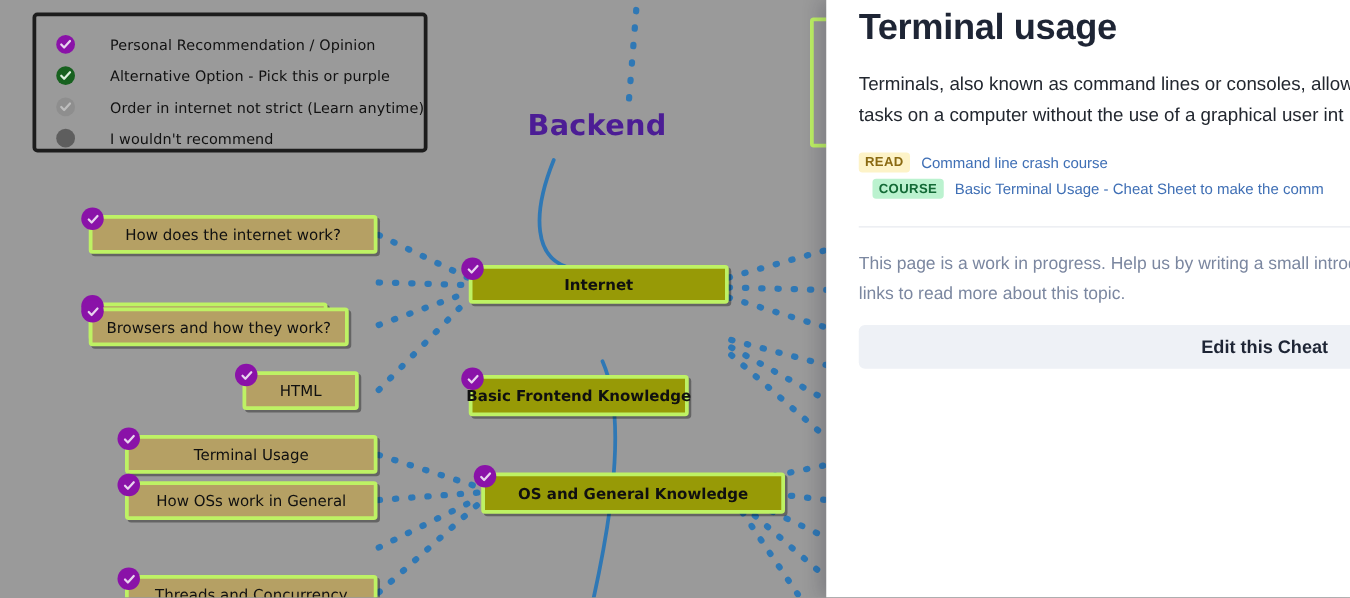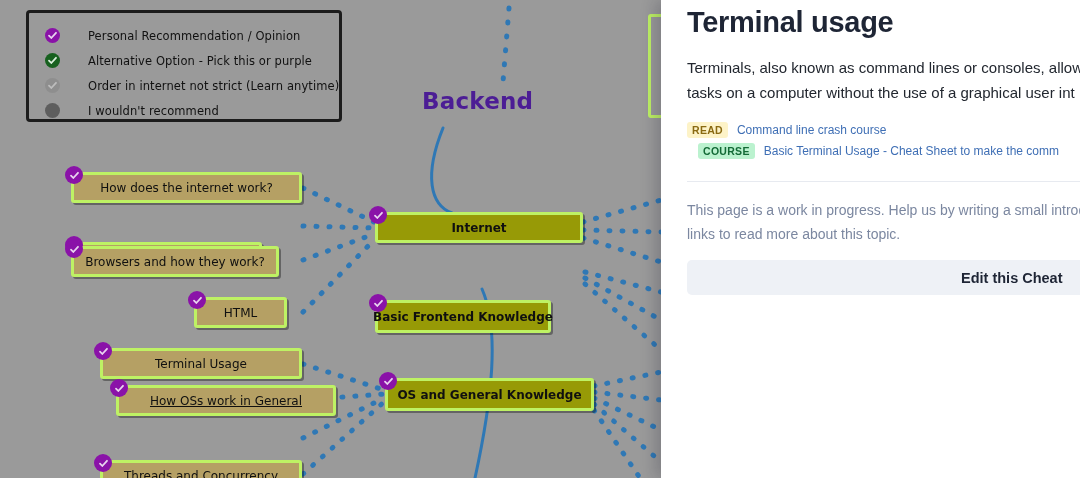--- a/index.html
+++ b/index.html
@@ -225,40 +225,40 @@
 
     <div class="node child" style="left:100px;top:348px;width:202px;height:31px;">
       <span class="badge">
           <svg width="11" height="11" viewBox="0 0 11 11">
             <path d="M2 5.6 L4.3 8 L9 2.8" stroke="#e8d3ef" stroke-width="1.8" fill="none" stroke-linecap="round" stroke-linejoin="round"></path>
           </svg>
         </span>
       <span>Terminal Usage</span>
     </div>
 
-    <div class="node child" style="left:116px;top:385px;width:220px;height:31px;text-decoration:underline;">
+    <div class="node child" style="left:100px;top:385px;width:202px;height:31px;">
       <span class="badge">
           <svg width="11" height="11" viewBox="0 0 11 11">
             <path d="M2 5.6 L4.3 8 L9 2.8" stroke="#e8d3ef" stroke-width="1.8" fill="none" stroke-linecap="round" stroke-linejoin="round"></path>
           </svg>
         </span>
       <span>How OSs work in General</span>
     </div>
 
 
     <div class="node child" style="left:100px;top:460px;width:202px;height:31px;">
       <span class="badge">
           <svg width="11" height="11" viewBox="0 0 11 11">
             <path d="M2 5.6 L4.3 8 L9 2.8" stroke="#e8d3ef" stroke-width="1.8" fill="none" stroke-linecap="round" stroke-linejoin="round"></path>
           </svg>
         </span>
       <span>Threads and Concurrency</span>
     </div>
 
-    <div class="node primary" style="left:385px;top:378px;width:209px;height:33px;">
+    <div class="node primary" style="left:385px;top:378px;width:243px;height:33px;">
       <span class="badge">
           <svg width="11" height="11" viewBox="0 0 11 11">
             <path d="M2 5.6 L4.3 8 L9 2.8" stroke="#e8d3ef" stroke-width="1.8" fill="none" stroke-linecap="round" stroke-linejoin="round"></path>
           </svg>
         </span>
       <span>OS and General Knowledge</span>
     </div>
   </div>
 
   <div class="panel">

